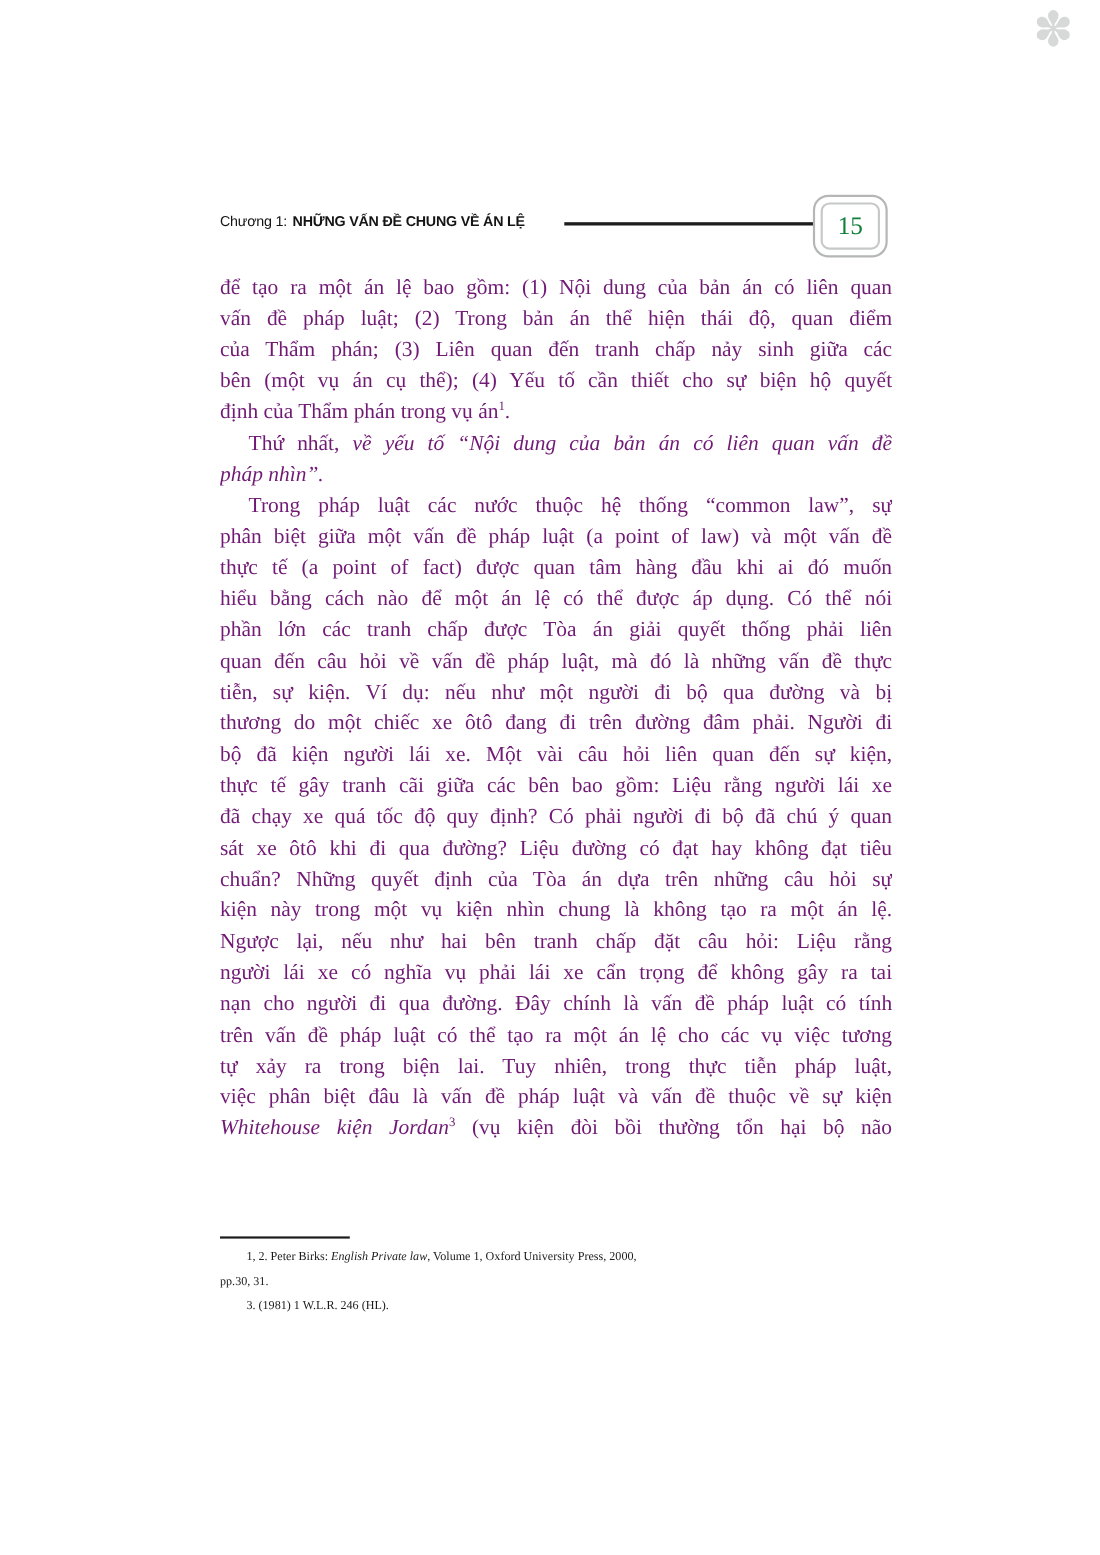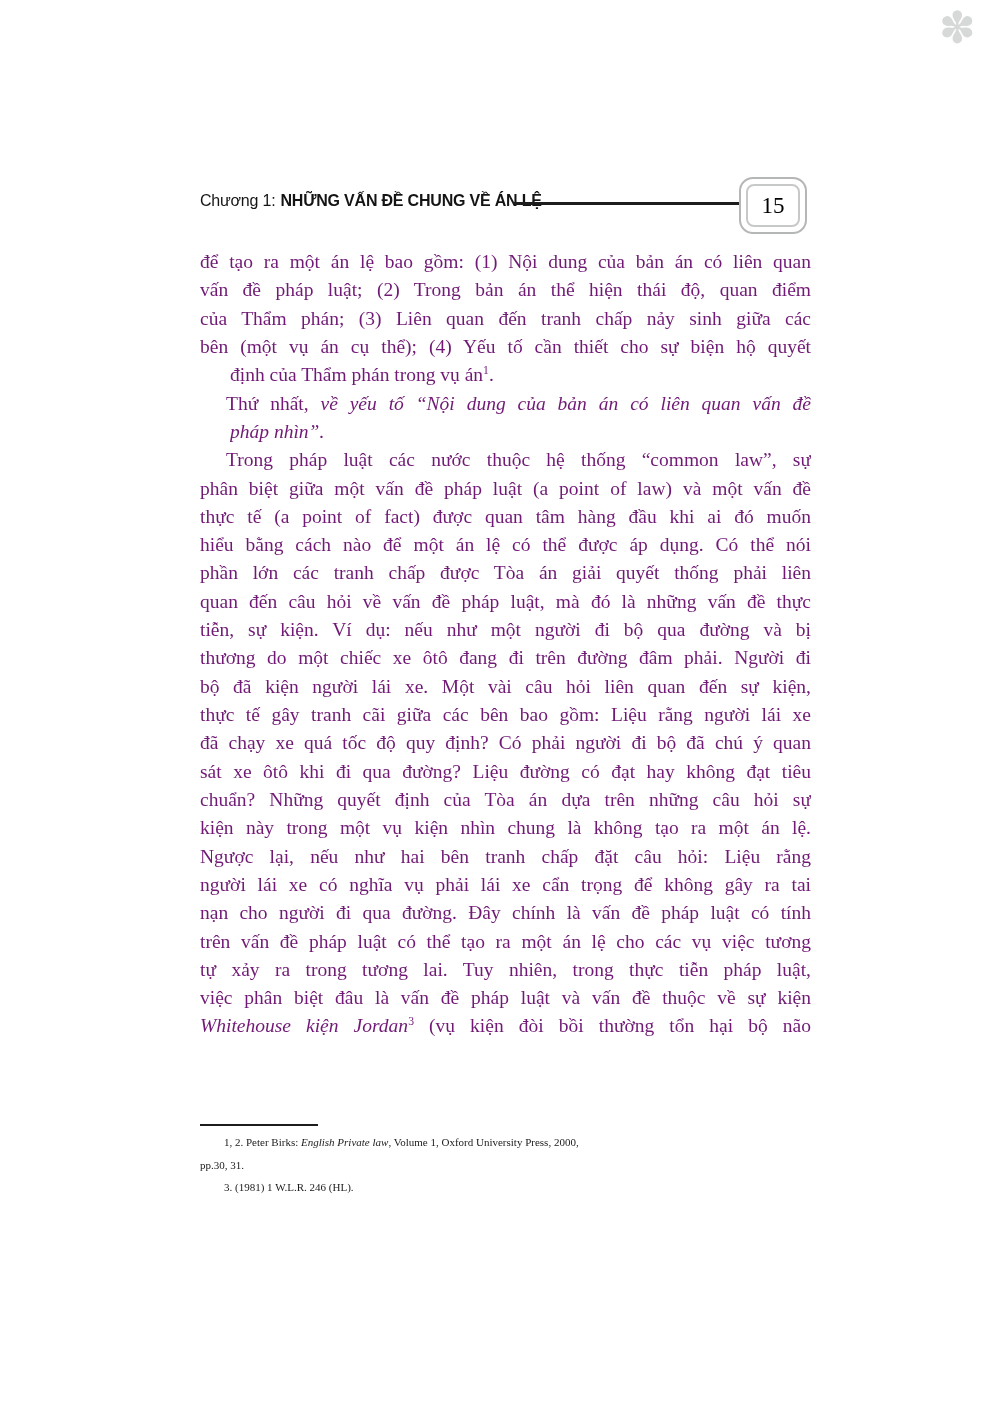--- a/index.html
+++ b/index.html
@@ -18,56 +18,56 @@
     font-size:44px; line-height:56px;
     color:#d6d9d8;
     font-family:"DejaVu Sans",sans-serif;
     user-select:none;
   }
 
   
   .header {
     position:absolute; left:200px; top:190px;
     font-family:"Liberation Sans","DejaVu Sans",sans-serif;
-    font-size:16px; line-height:22px; color:#141414;
+    font-size:13px; line-height:22px; color:#141414;
     white-space:nowrap; letter-spacing:-0.2px;text-align:center;
   }
   .chap-prefix { font-weight:400; }
   .chap-title  { font-weight:700; margin-left:5px; }
   .header-rule {
     position:absolute; left:513px; top:202px;
     width:227px; height:2.5px; background:#1d1d1d;
   }
   .pagebox {
     position:absolute; left:739px; top:177px;
     width:68px; height:57px;
     border:2.5px solid #b4b7b5; border-radius:14px;
     display:flex; align-items:center; justify-content:center;
     background:#ffffff;
   }
   .pagebox-inner {
     width:54px; height:43px;
     border:2px solid #c6c9c7; border-radius:8px;
     display:flex; align-items:center; justify-content:center;
-    font-size:23px; color:#000000;
+    font-size:23px; color:#15803d;
     font-family:"Liberation Serif","DejaVu Serif",serif;
   }
 
   
   .bodytext {
     position:absolute; left:200px; top:248px; width:611px;
     font-size:19.5px; line-height:28.32px; color:#701a75;
   }
   .body-line {
     text-align:justify;
     text-align-last:justify;
     height:28.32px; overflow:hidden;
   }
   .body-line.indent { padding-left:26px; }
-  .body-line.end { text-align-last:left;margin-left:30px; }
+  .body-line.end { text-align-last:left; }
   .it { font-style:italic; }
   sup { font-size:0.6em; vertical-align:super; line-height:0; }
 
   
   .fn-divider {
     position:absolute; left:200px; top:1124px;
     width:118px; height:2px; background:#1c1c1c;
   }
   .footnotes {
     position:absolute; left:200px; top:1131px; width:611px;
@@ -111,21 +111,21 @@
       <div class="body-line"><span>bộ đã kiện người lái xe. Một vài câu hỏi liên quan đến sự kiện,</span></div>
       <div class="body-line"><span>thực tế gây tranh cãi giữa các bên bao gồm: Liệu rằng người lái xe</span></div>
       <div class="body-line"><span>đã chạy xe quá tốc độ quy định? Có phải người đi bộ đã chú ý quan</span></div>
       <div class="body-line"><span>sát xe ôtô khi đi qua đường? Liệu đường có đạt hay không đạt tiêu</span></div>
       <div class="body-line"><span>chuẩn? Những quyết định của Tòa án dựa trên những câu hỏi sự</span></div>
       <div class="body-line"><span>kiện này trong một vụ kiện nhìn chung là không tạo ra một án lệ.</span></div>
       <div class="body-line"><span>Ngược lại, nếu như hai bên tranh chấp đặt câu hỏi: Liệu rằng</span></div>
       <div class="body-line"><span>người lái xe có nghĩa vụ phải lái xe cẩn trọng để không gây ra tai</span></div>
       <div class="body-line"><span>nạn cho người đi qua đường. Đây chính là vấn đề pháp luật có tính</span></div>
       <div class="body-line"><span>trên vấn đề pháp luật có thể tạo ra một án lệ cho các vụ việc tương</span></div>
-      <div class="body-line"><span>tự xảy ra trong tương lai. Tuy nhiên, trong thực tiễn pháp luật,</span></div>
+      <div class="body-line"><span>tự xảy ra trong biện lai. Tuy nhiên, trong thực tiễn pháp luật,</span></div>
       <div class="body-line"><span>việc phân biệt đâu là vấn đề pháp luật và vấn đề thuộc về sự kiện</span></div>
       <div class="body-line"><span class="it">Whitehouse kiện Jordan</span><sup>3</sup><span> (vụ kiện đòi bồi thường tổn hại bộ não</span></div>
     </div>
 
   <div class="fn-divider"></div>
 
   <div class="footnotes" id="footnotes">
       <div class="fn-line indent"><span>1, 2. Peter Birks: </span><span class="it">English Private law</span><span>, Volume 1, Oxford University Press, 2000,</span></div>
       <div class="fn-line"><span>pp.30, 31.</span></div>
       <div class="fn-line indent"><span>3. (1981) 1 W.L.R. 246 (HL).</span></div>

